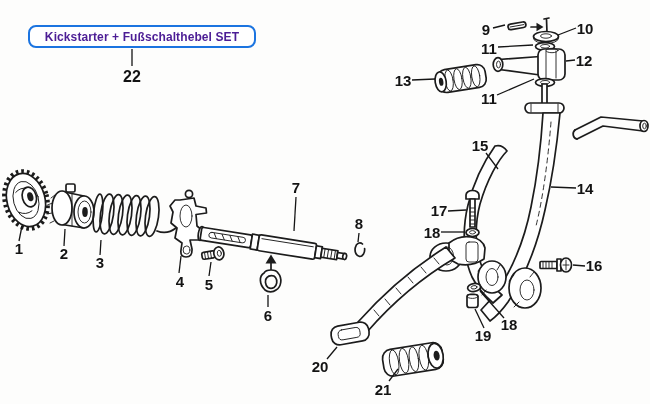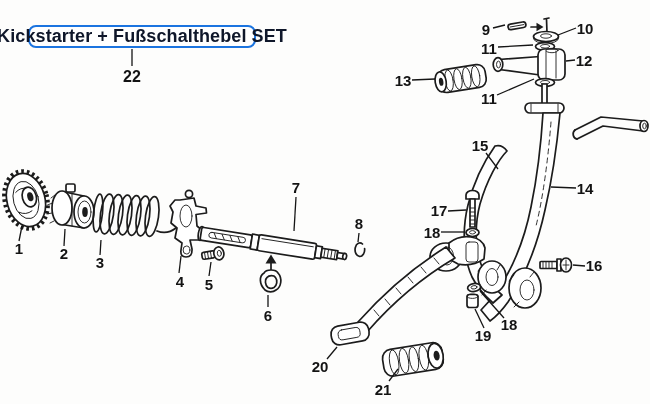--- a/index.html
+++ b/index.html
@@ -3,21 +3,21 @@
 <meta charset="utf-8">
 <style>
   html,body{margin:0;padding:0;background:#ffffff;}
   .stage{position:relative;width:650px;height:404px;background:#fdfdfc;overflow:hidden;
          font-family:"Liberation Sans",sans-serif;}
   .stage svg{position:absolute;left:0;top:0;}
   
   .set-box{position:absolute;left:28px;top:25px;width:228px;height:23px;box-sizing:border-box;
            border:2.5px solid #1b74e0;border-radius:8px;background:#ffffff;
            display:flex;align-items:center;justify-content:center;
-           color:#0f172a;font-weight:bold;font-size:18px;letter-spacing:.1px;white-space:nowrap;cursor:pointer;}
+           color:#4c1d95;font-weight:bold;font-size:12px;letter-spacing:.1px;white-space:nowrap;cursor:pointer;}
   
   .ol{fill:#ffffff;stroke:#1c1c1c;stroke-width:1.7;stroke-linejoin:round;stroke-linecap:round;}
   .ln{fill:none;stroke:#1c1c1c;stroke-width:1.7;stroke-linecap:round;stroke-linejoin:round;}
   .tn{fill:none;stroke:#1c1c1c;stroke-width:.9;stroke-linecap:round;}
   .dk{fill:#1c1c1c;stroke:none;}
   .teeth{fill:none;stroke:#1c1c1c;stroke-width:4.6;stroke-dasharray:2.6 2.9;}
   .leader{stroke:#151515;stroke-width:1.3;fill:none;}
   .num{font:bold 15px "Liberation Sans","DejaVu Sans",sans-serif;fill:#131313;text-anchor:middle;}
   .num22{font:bold 16px "Liberation Sans","DejaVu Sans",sans-serif;fill:#131313;text-anchor:middle;}
 </style>

